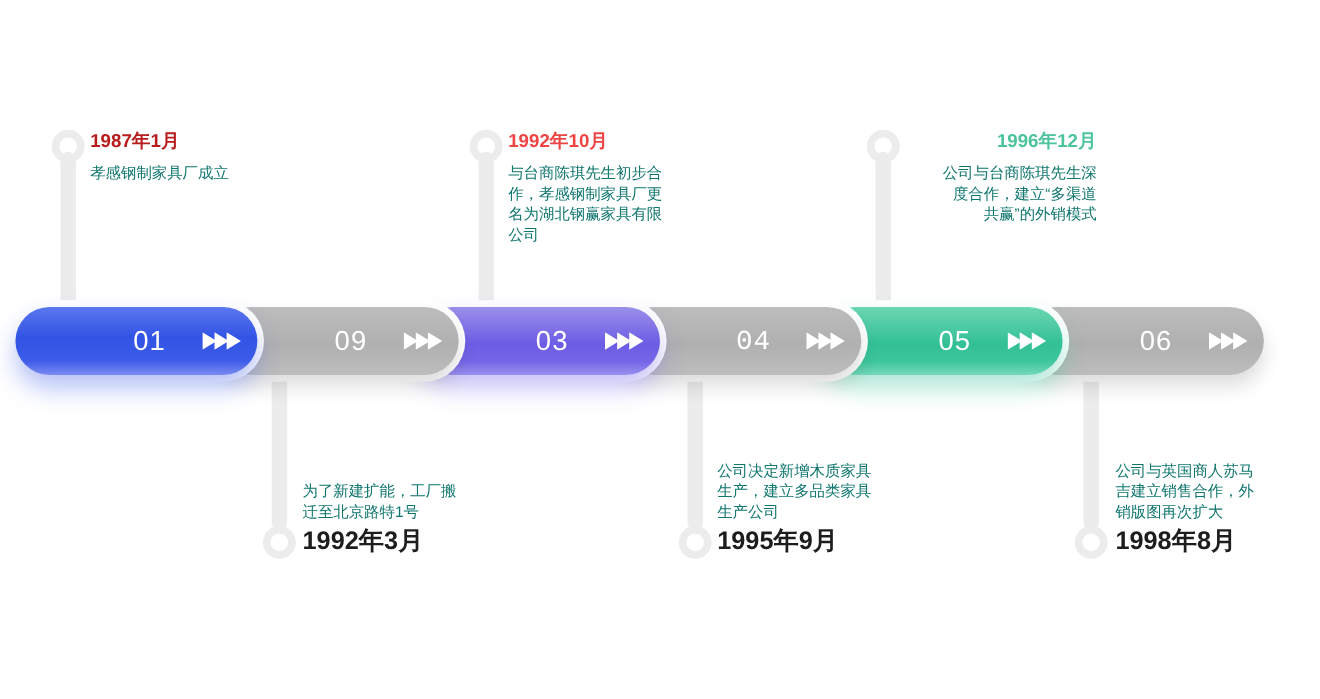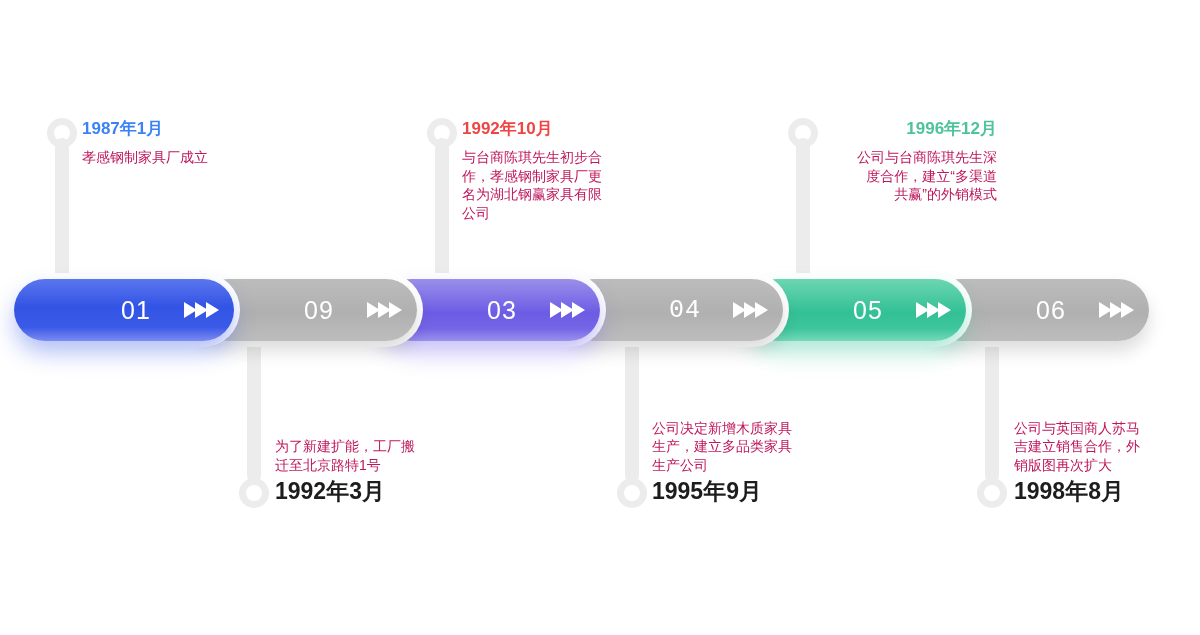--- a/index.html
+++ b/index.html
@@ -55,21 +55,21 @@
   .p5{left:740px; z-index:32;}
   .p6{left:923px; z-index:31;}
 
   
   .event { position:absolute; z-index:40; }
   .event-top { top:118px; width:175px; }
   .event-top .date {
     font-size:17px; font-weight:700; line-height:22px; margin-bottom:8px;
   }
   .desc {
-    font-size:14px; color:#be185d; line-height:18.5px; white-space:pre-line;
+    font-size:14px; color:#0f766e; line-height:18.5px; white-space:pre-line;
     max-width:175px;
   }
   .event-bottom { top:405px; width:185px; height:112px; }
   .event-bottom .desc { position:absolute; left:0; bottom:43px; }
   .event-bottom .date {
     position:absolute; left:0; top:74px;
     font-size:23px; font-weight:700; color:#1d1d1d; line-height:24px;
   }
 
   .et1{left:82px;}  .et2{left:462px;} .et3{left:822px;text-align:right;}
@@ -173,21 +173,21 @@
         <svg width="35" height="16" viewBox="0 0 35 16">
             <polygon points="0,0 13,8 0,16" fill="#fff"></polygon>
             <polygon points="11,0 24,8 11,16" fill="#fff"></polygon>
             <polygon points="22,0 35,8 22,16" fill="#fff"></polygon>
           </svg>
       </span>
     </div>
   </div>
 
   <div class="event event-top et1">
-    <div class="date" style="color: #3b82f6;">1987年1月</div>
+    <div class="date" style="color: #b91c1c;">1987年1月</div>
     <div class="desc">孝感钢制家具厂成立</div>
   </div>
   <div class="event event-top et2">
     <div class="date" style="color: #ef4444;">1992年10月</div>
     <div class="desc">与台商陈琪先生初步合
 作，孝感钢制家具厂更
 名为湖北钢赢家具有限
 公司</div>
   </div>
   <div class="event event-top et3">

